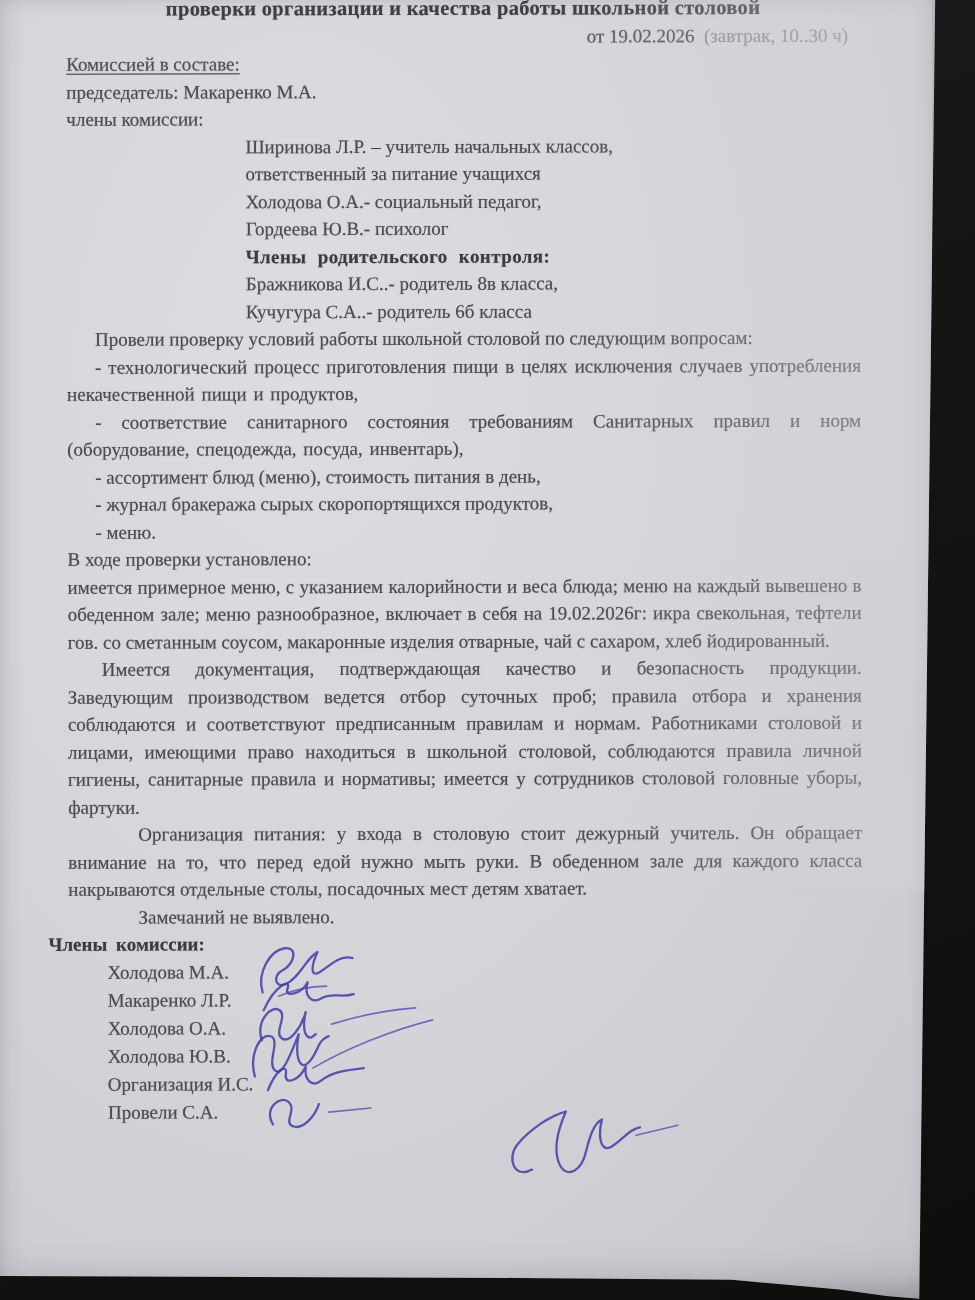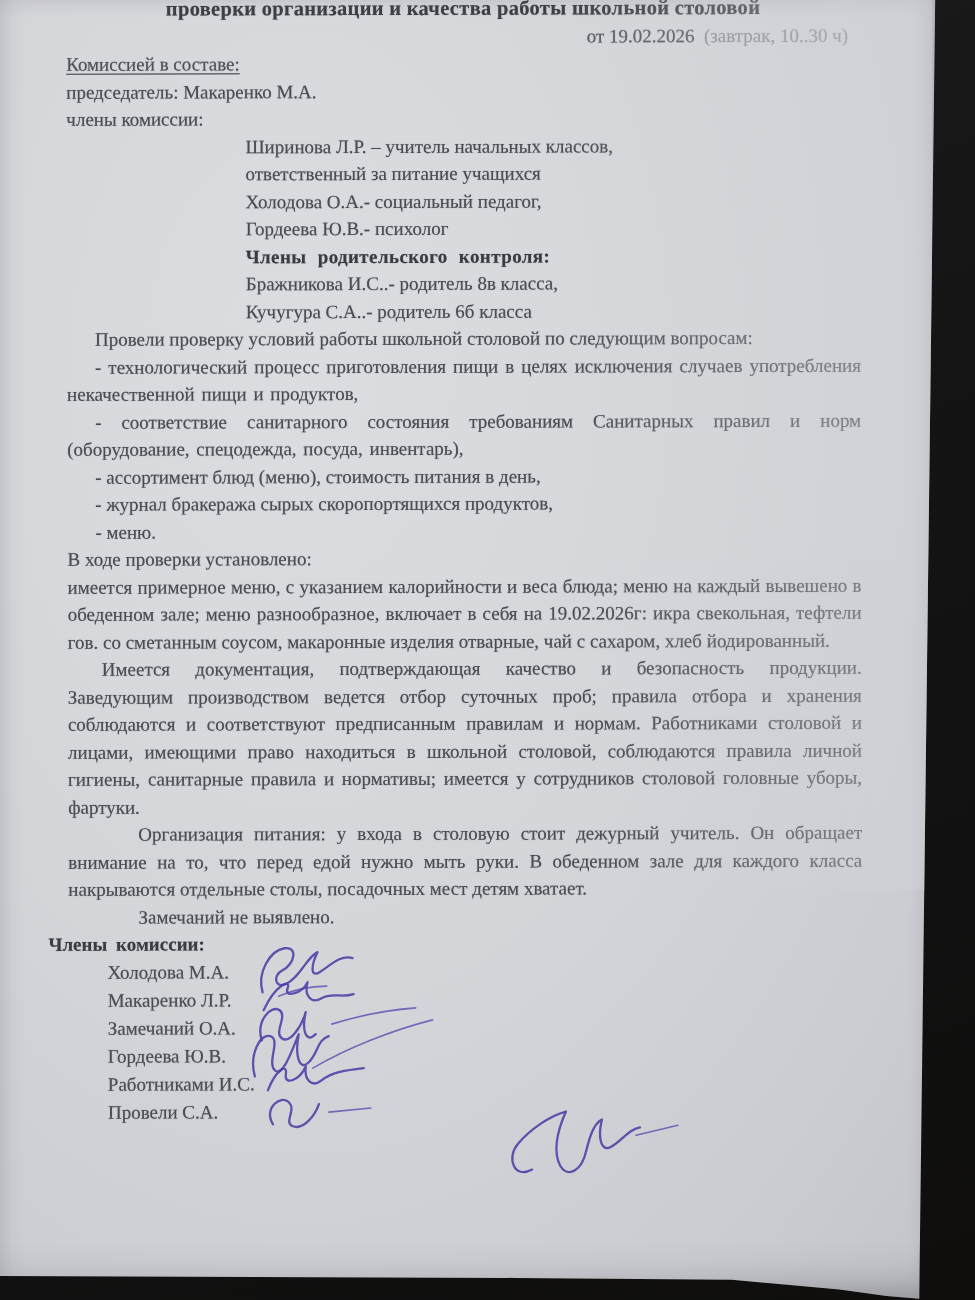--- a/index.html
+++ b/index.html
@@ -86,35 +86,35 @@
           <path class="ink-thin" d="M26,54 C40,48 58,44 74,44"></path>
         </svg>
       </div>
       <div class="sig-row">
         <span>Макаренко Л.Р.</span>
         <svg width="110" height="46" viewBox="0 0 110 46" style="left:150px;top:-12px;">
           <path class="ink" d="M6,36 C18,10 34,4 30,14 C26,24 44,20 50,8 C46,22 54,30 64,24 C74,18 84,24 96,20"></path>
         </svg>
       </div>
       <div class="sig-row">
-        <span>Замечаний О.А.</span>
+        <span>Холодова О.А.</span>
         <svg width="180" height="52" viewBox="0 0 180 52" style="left:140px;top:-14px;">
           <path class="ink" d="M14,40 C8,20 24,4 32,10 C40,16 26,32 34,38 C42,44 54,26 58,12 C54,30 58,44 68,34"></path>
           <path class="ink-thin" d="M84,24 C110,16 140,10 168,8"></path>
         </svg>
       </div>
       <div class="sig-row">
-        <span>Гордеева Ю.В.</span>
+        <span>Холодова Ю.В.</span>
         <svg width="200" height="70" viewBox="0 0 200 70" style="left:135px;top:-24px;">
           <path class="ink" d="M12,58 C6,36 18,14 28,18 C38,22 24,44 32,52 C40,60 50,30 56,16 C52,36 56,54 66,44 C76,34 74,22 86,18"></path>
           <path class="ink-thin" d="M70,50 C104,30 150,12 190,2"></path>
         </svg>
       </div>
       <div class="sig-row">
-        <span>Работниками И.С.</span>
+        <span>Организация И.С.</span>
         <svg width="130" height="44" viewBox="0 0 130 44" style="left:152px;top:-14px;">
           <path class="ink" d="M8,34 C16,14 28,6 26,18 C24,30 40,24 46,10 C44,24 52,32 62,24 C72,16 86,14 104,12"></path>
         </svg>
       </div>
       <div class="sig-row">
         <span>Провели С.А.</span>
         <svg width="160" height="46" viewBox="0 0 160 46" style="left:145px;top:-8px;">
           <path class="ink" d="M20,34 C10,18 28,4 36,12 C44,20 30,32 40,36 C50,40 62,26 66,14"></path>
           <path class="ink-thin" d="M76,22 L118,18"></path>
         </svg>

